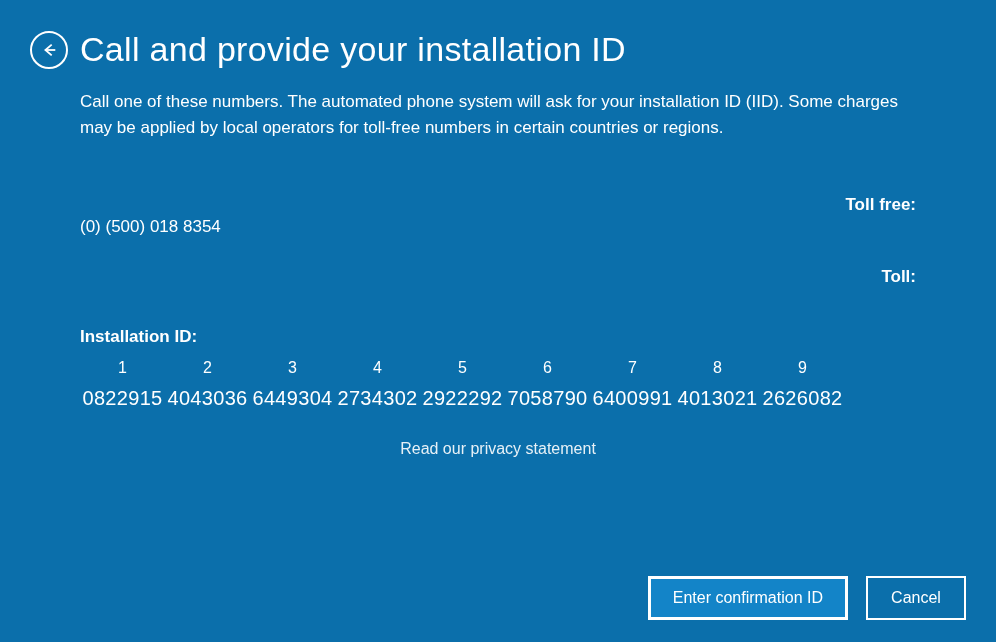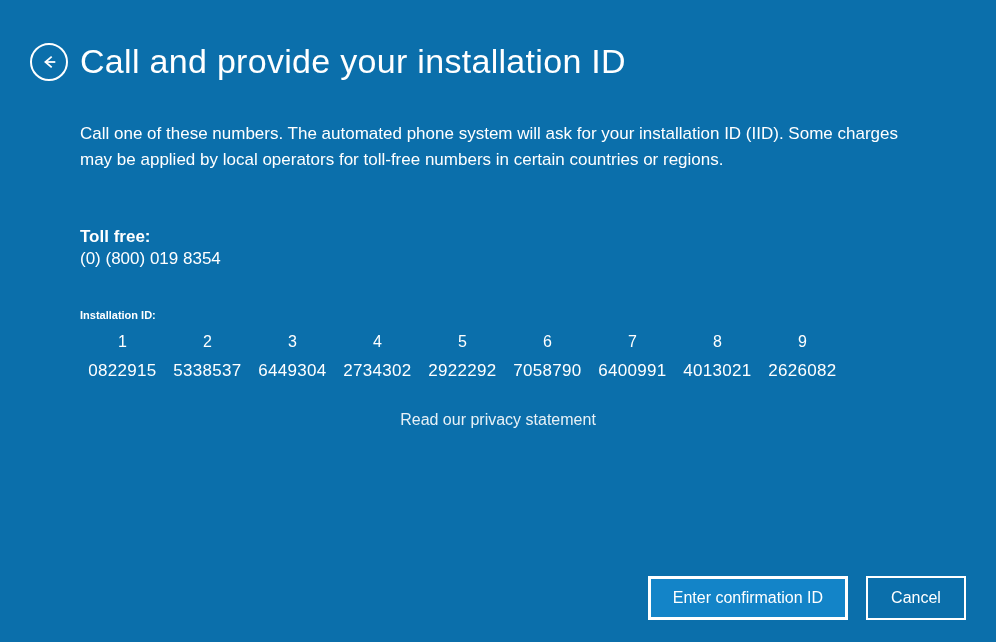--- a/index.html
+++ b/index.html
@@ -12,21 +12,21 @@
       height: 642px;
       background-color: #0B6FAB;
       font-family: 'Segoe UI', Tahoma, sans-serif;
       color: #ffffff;
       overflow: hidden;
       position: relative;
     }
     .header {
       display: flex;
       align-items: center;
-      padding: 42px 0 0 30px;
+      padding: 30px 0 0 30px;
     }
     .back-button {
       width: 38px;
       height: 38px;
       border: 2px solid #ffffff;
       border-radius: 50%;
       display: flex;
       align-items: center;
       justify-content: center;
       margin-right: 12px;
@@ -46,55 +46,55 @@
       letter-spacing: 0.3px;
     }
     .content {
       padding: 20px 80px 0 80px;
     }
     .instruction-text {
       font-size: 17px;
       line-height: 1.5;
       font-weight: 400;
       margin-bottom: 55px;
-      margin-top: 20px;
     }
     .phone-section {
       margin-bottom: 30px;
     }
     .phone-label {
       font-size: 17px;
       font-weight: 600;
       margin-bottom: 2px;
+      text-align: right;
     }
     .phone-number {
       font-size: 17px;
       font-weight: 400;
     }
     .installation-label {
-      font-size: 11px;
+      font-size: 17px;
       font-weight: 600;
       margin-bottom: 12px;
       margin-top: 40px;
     }
     .id-grid {
       display: flex;
       gap: 0;
     }
     .id-column {
       width: 85px;
       text-align: center;
     }
     .id-header {
       font-size: 16px;
       font-weight: 400;
       margin-bottom: 10px;
     }
     .id-value {
-      font-size: 17px;
+      font-size: 20px;
       font-weight: 400;
       letter-spacing: 0.3px;
     }
     .privacy-link {
       font-size: 16px;
       font-weight: 400;
       margin-top: 30px;
       cursor: pointer;
       opacity: 0.9;
       text-align: center;
@@ -139,36 +139,37 @@
     </span>
   </div>
   <h1 class="page-title">Call and provide your installation ID</h1>
 </div>
 
 <div class="content">
   <p class="instruction-text">Call one of these numbers. The automated phone system will ask for your installation ID (IID). Some charges may be applied by local operators for toll-free numbers in certain countries or regions.</p>
 
   <div class="phone-section">
     <div class="phone-label">Toll free:</div>
-    <div class="phone-number">(0) (800) 019 8354</div>
+    <div class="phone-number">(0) (500) 018 8354</div>
   </div>
 
   <div class="phone-section">
+    <div class="phone-label">Toll:</div>
   </div>
 
   <div class="installation-label">Installation ID:</div>
 
   <div class="id-grid">
     <div class="id-column">
       <div class="id-header">1</div>
       <div class="id-value">0822915</div>
     </div>
     <div class="id-column">
       <div class="id-header">2</div>
-      <div class="id-value">5338537</div>
+      <div class="id-value">4043036</div>
     </div>
     <div class="id-column">
       <div class="id-header">3</div>
       <div class="id-value">6449304</div>
     </div>
     <div class="id-column">
       <div class="id-header">4</div>
       <div class="id-value">2734302</div>
     </div>
     <div class="id-column">

